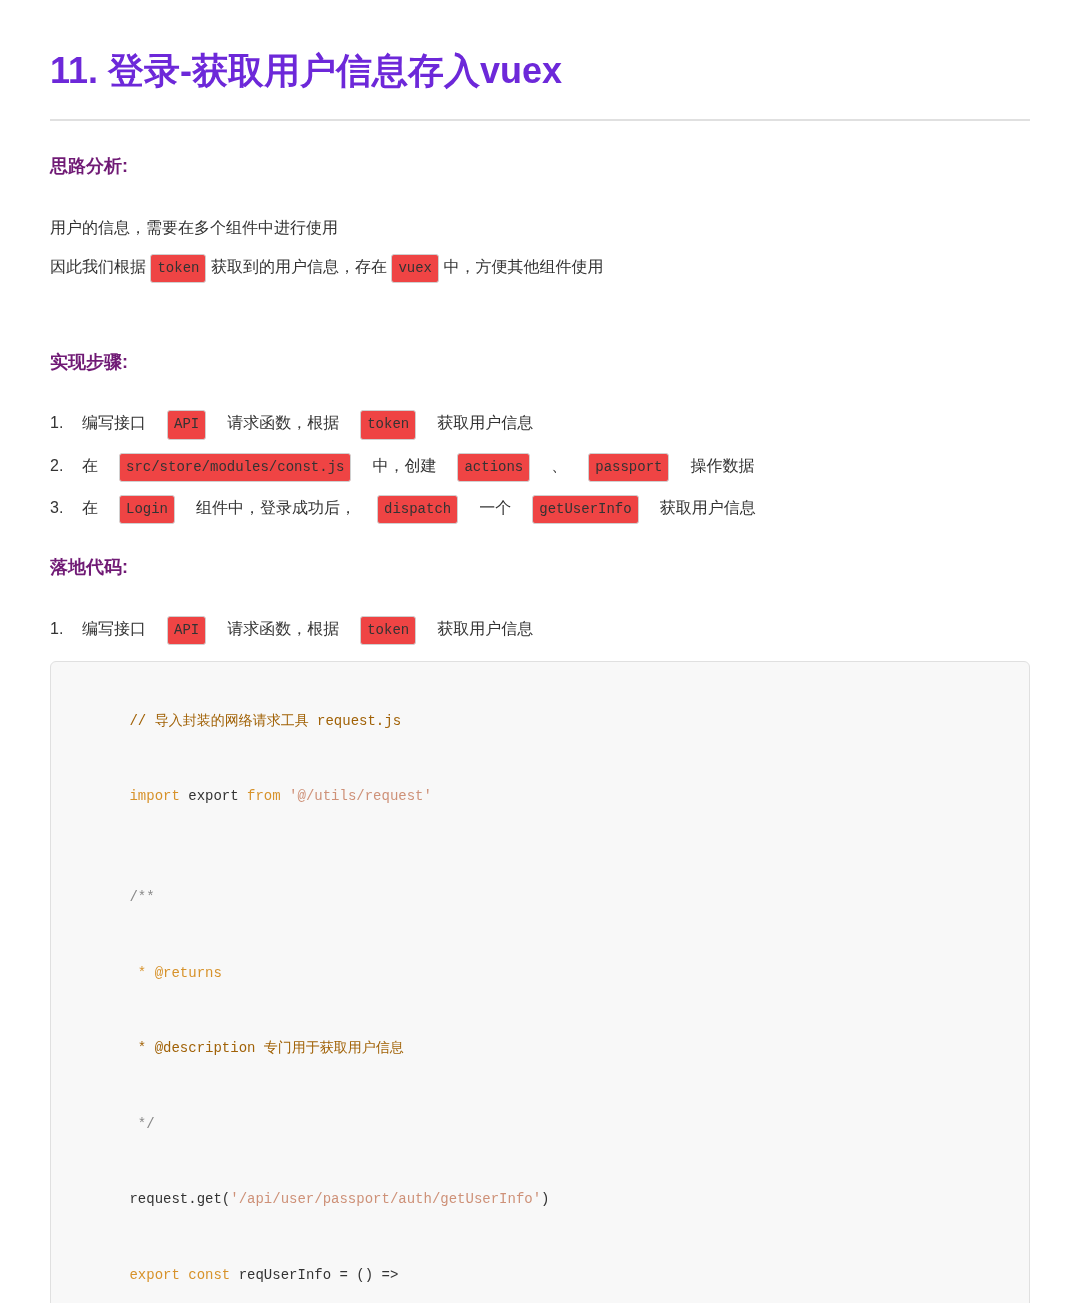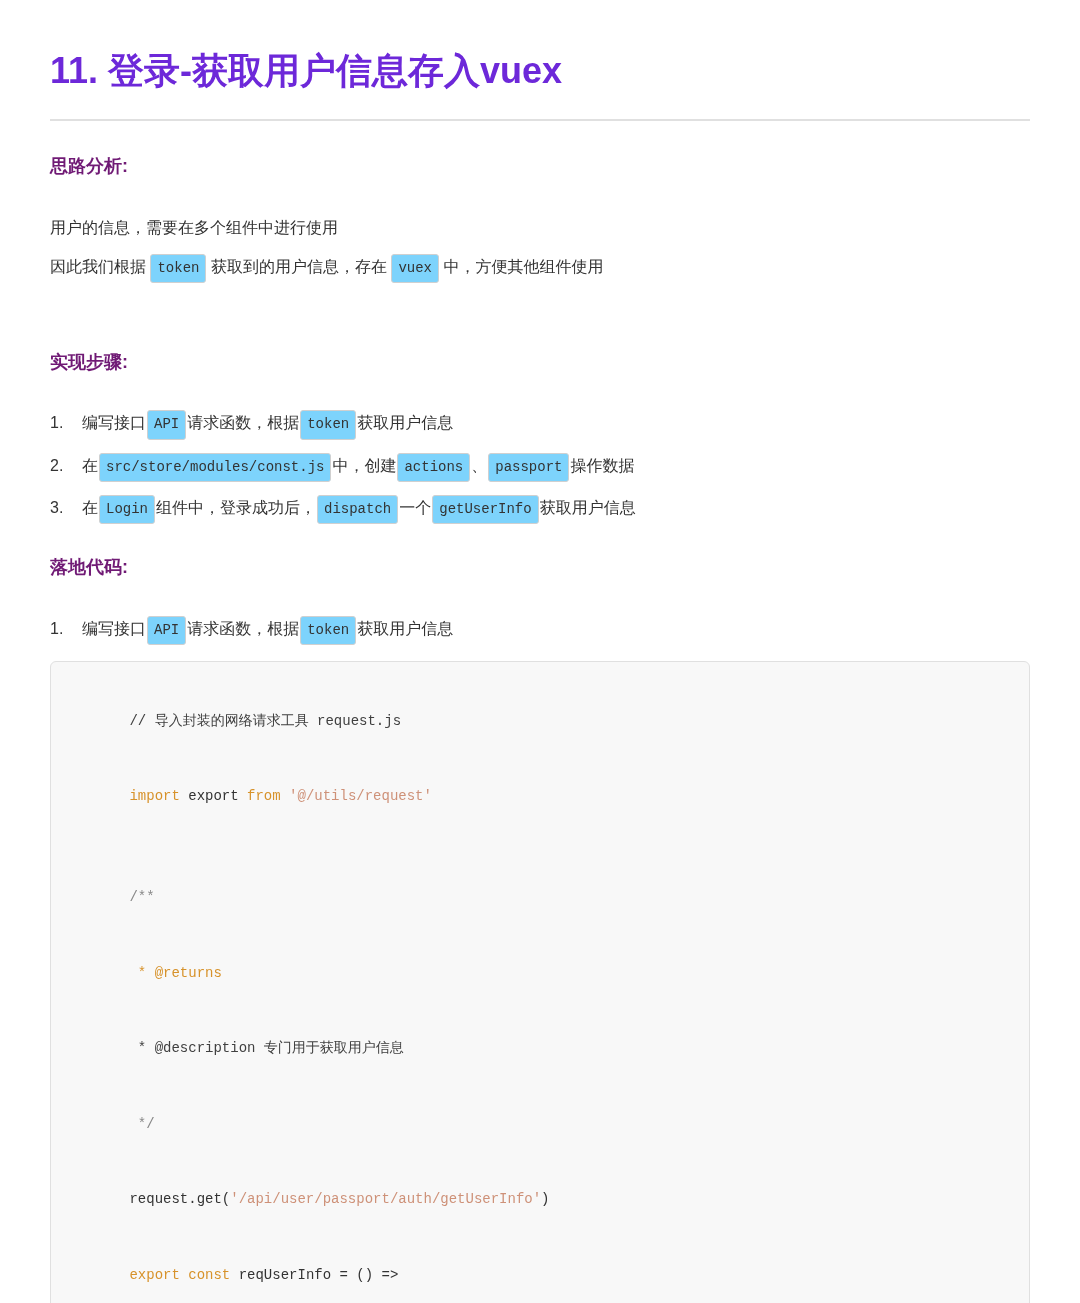--- a/index.html
+++ b/index.html
@@ -37,21 +37,21 @@
 
     .paragraph {
       margin-bottom: 10px;
       font-size: 16px;
       color: #333;
       line-height: 1.8;
     }
 
     .inline-code {
       display: inline-block;
-      background: #7dd3fc;
+      background: #ef4444;
       border: 1px solid #d0d0d0;
       border-radius: 3px;
       padding: 1px 6px;
       font-family: "SFMono-Regular", Consolas, "Liberation Mono", Menlo, monospace;
       font-size: 14px;
       color: #333;
     }
 
     .steps-list {
       list-style: none;
@@ -72,41 +72,41 @@
     .step-num {
       min-width: 28px;
       font-size: 16px;
       color: #333;
     }
 
     .step-content {
       display: inline-flex;
       align-items: baseline;
       flex-wrap: wrap;
-      gap: 1px;
+      gap: 21px;
     }
 
     .code-block {
       background: #f8f8f8;
       border: 1px solid #e0e0e0;
       border-radius: 6px;
       padding: 22px 28px;
       margin: 16px 0 20px 0;
       font-family: "SFMono-Regular", Consolas, "Liberation Mono", Menlo, monospace;
       font-size: 14px;
       line-height: 1.8;
       overflow-x: auto;
     }
 
     .code-comment {
       color: #888888;
     }
 
     .code-comment-cn {
-      color: #404040;
+      color: #a16207;
       text-align: center;
     }
 
     .code-string {
       color: #ce9178;
     }
 
     .code-plain {
       color: #333333;
     }

